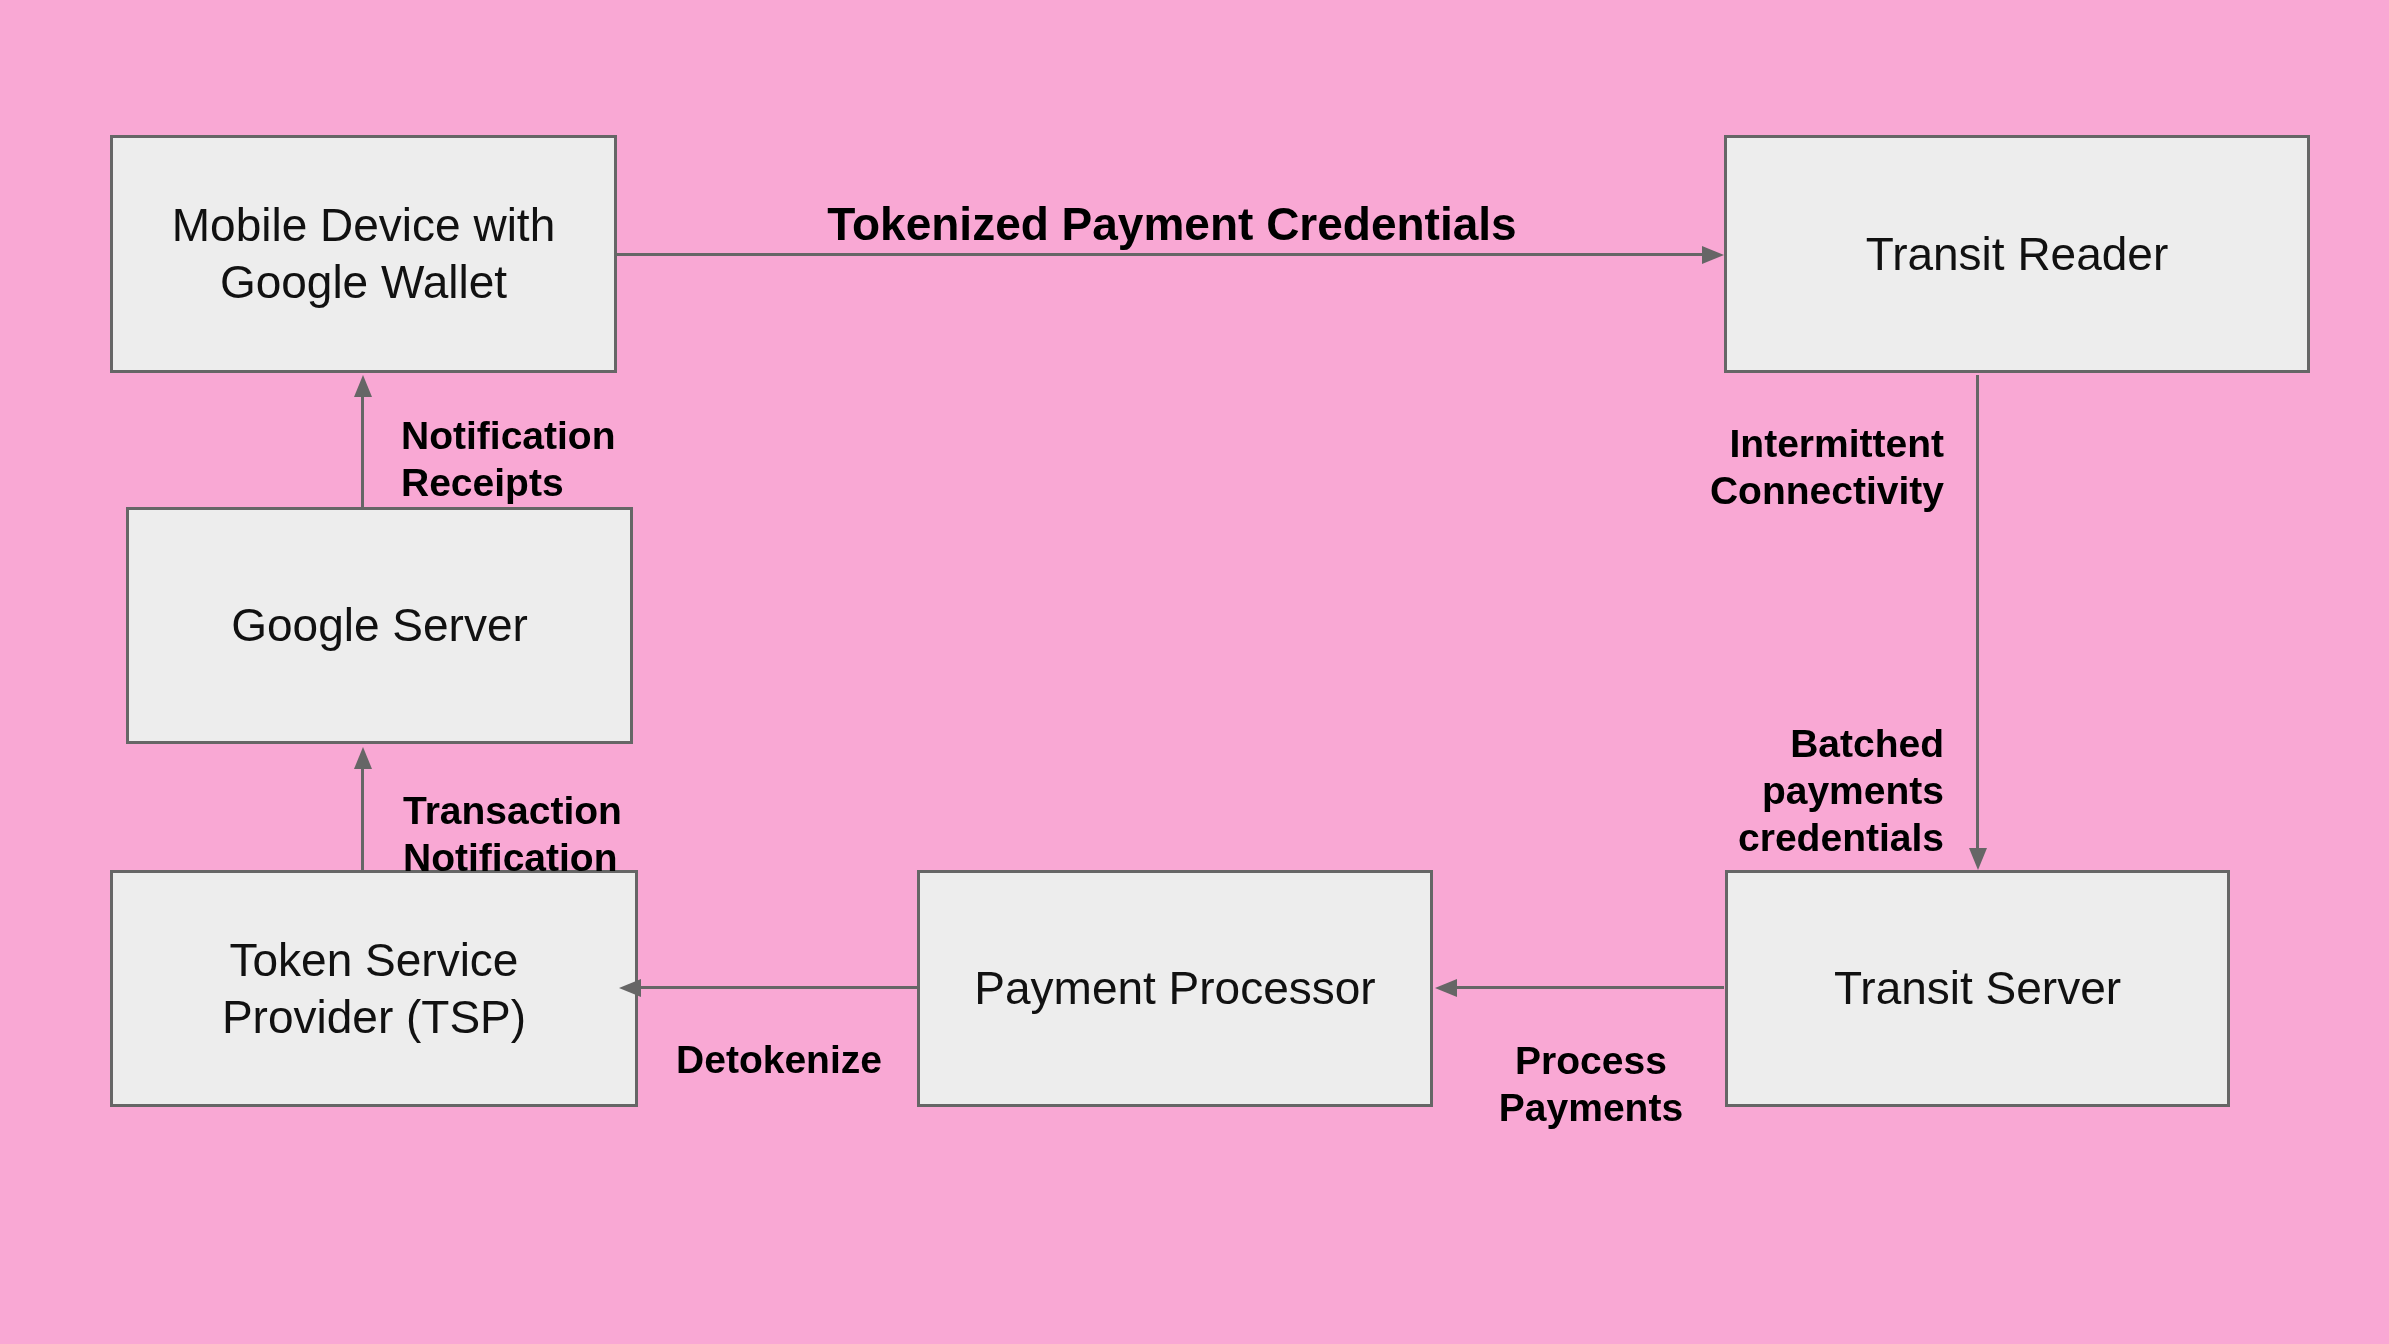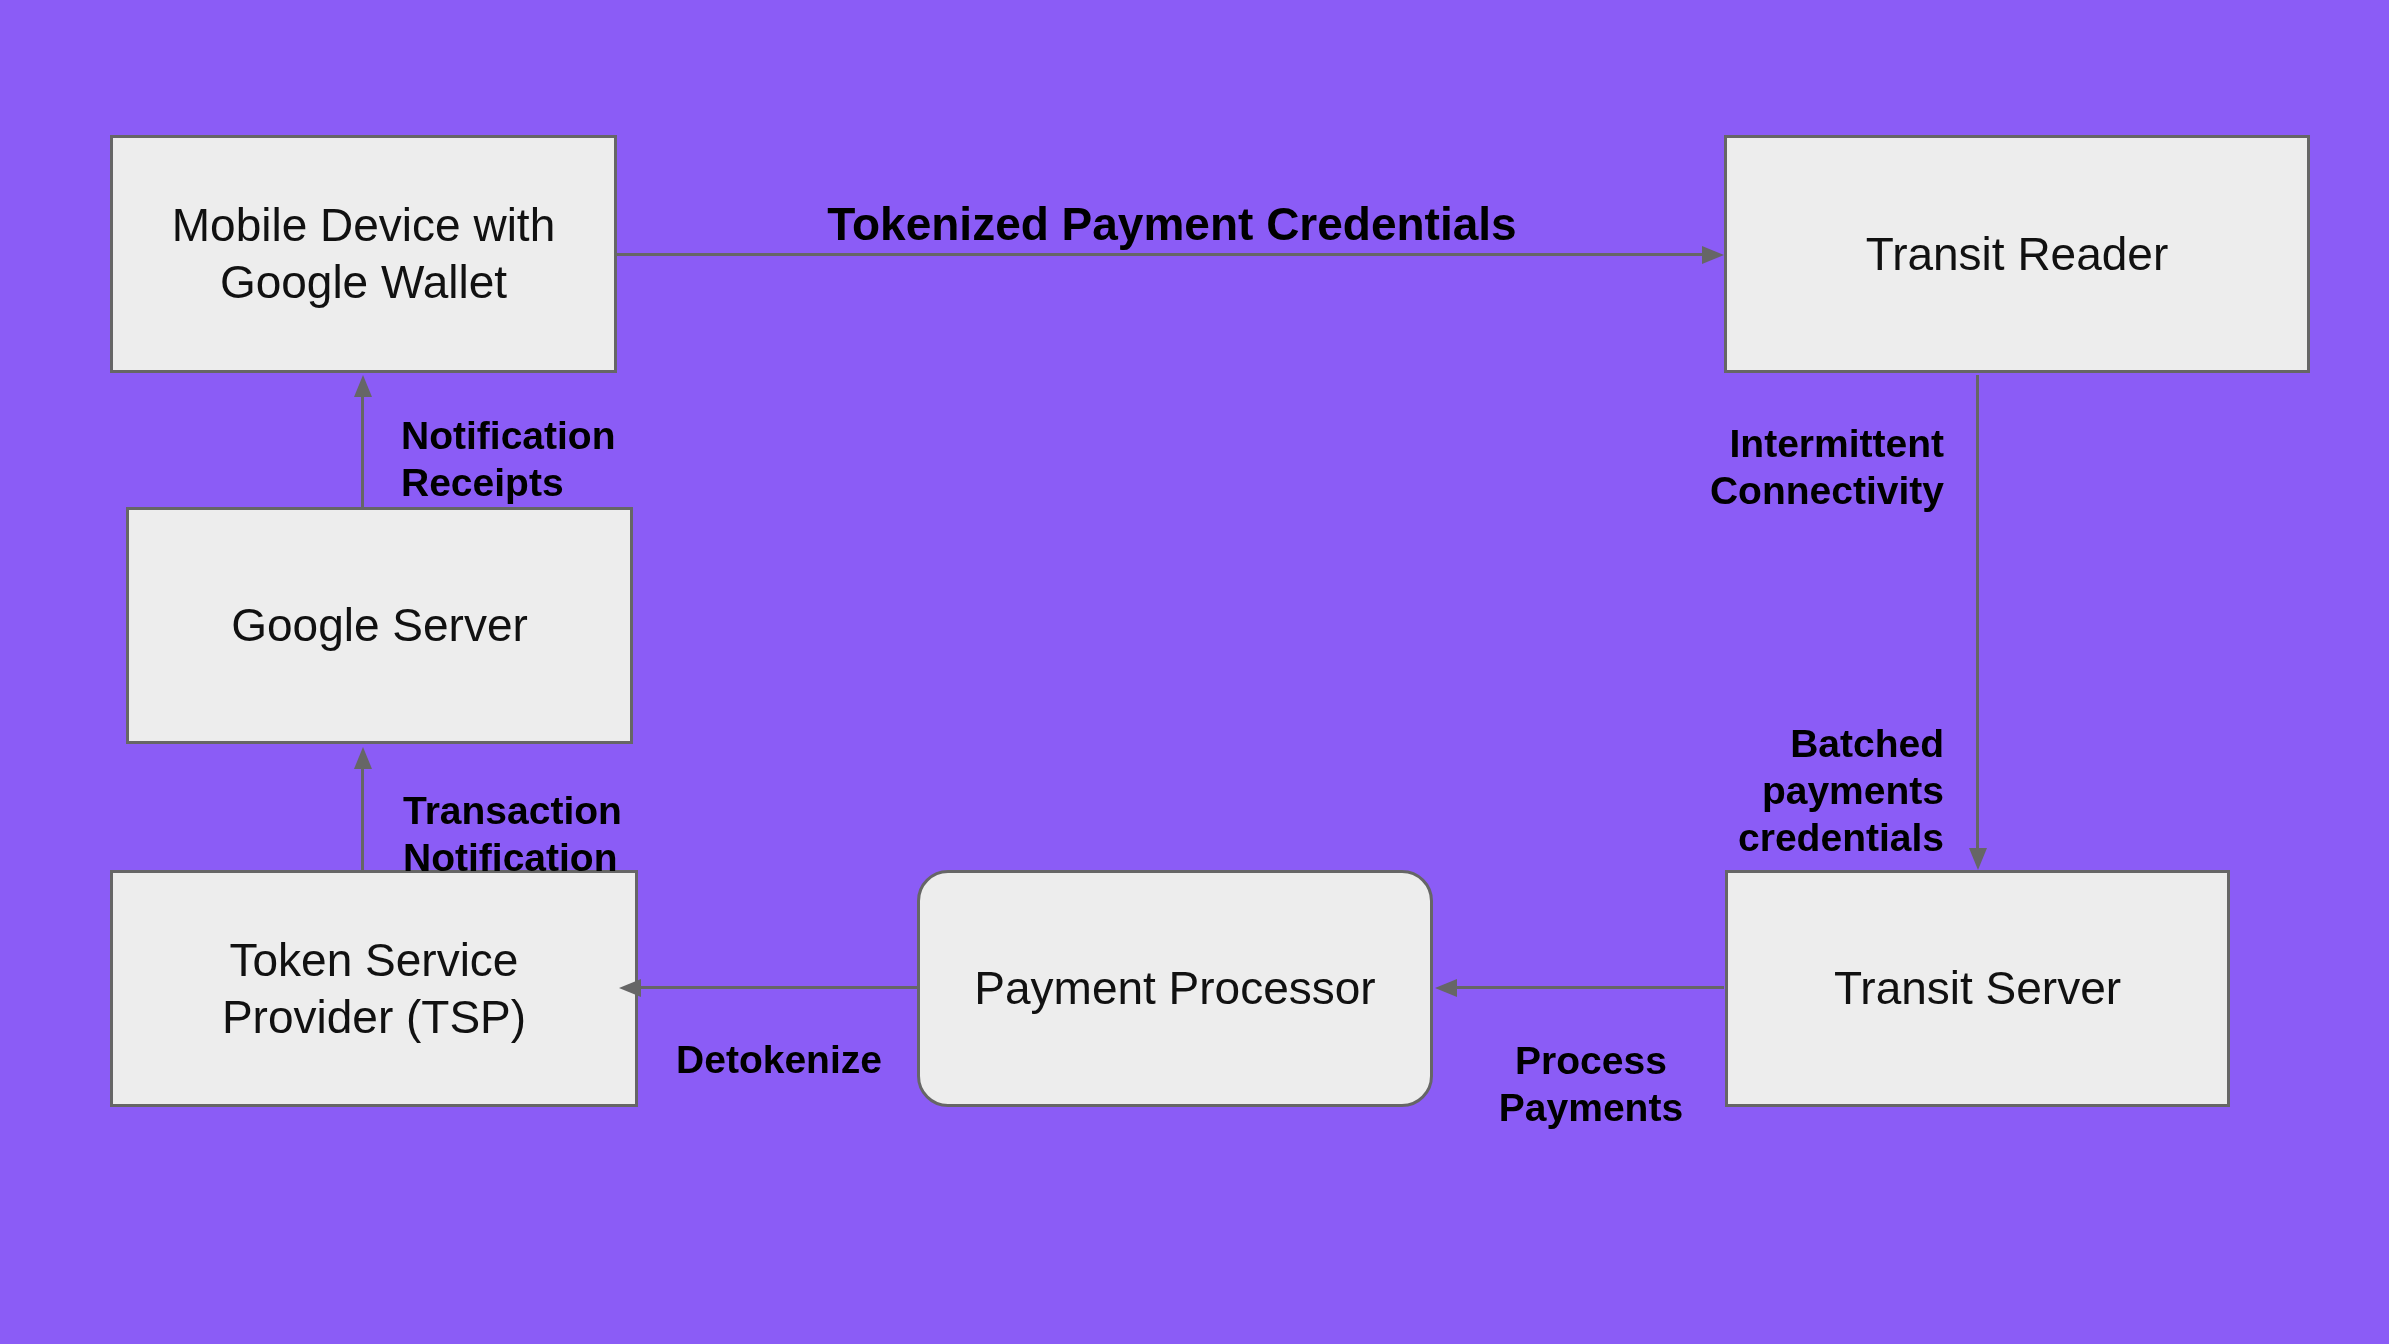--- a/index.html
+++ b/index.html
@@ -4,21 +4,21 @@
 <style>
   html, body {
     margin: 0;
     padding: 0;
     background: #ffffff;
   }
   #canvas {
     position: relative;
     width: 2389px;
     height: 1344px;
-    background: #8b5cf6;
+    background: #f9a8d4;
     font-family: "Liberation Sans", "DejaVu Sans", sans-serif;
     overflow: hidden;
   }
   .node {
     position: absolute;
     box-sizing: border-box;
     background: #ededed;
     border: 3px solid #666666;
     display: flex;
     align-items: center;
@@ -97,21 +97,21 @@
 
   <div class="node" style="left:110px; top:507px; width:507px; height:237px;margin-left:16px;">
     <span>Google Server</span>
   </div>
 
   <div class="node" style="left:110px; top:870px; width:528px; height:237px;">
     <span>Token Service
 Provider (TSP)</span>
   </div>
 
-  <div class="node" style="left:917px; top:870px; width:516px; height:237px;border-radius:31px;">
+  <div class="node" style="left:917px; top:870px; width:516px; height:237px;">
     <span>Payment Processor</span>
   </div>
 
   <div class="node" style="left:1725px; top:870px; width:505px; height:237px;">
     <span>Transit Server</span>
   </div>
 
   <div class="line-h" style="left:617px; top:253px; width:1087px;"></div>
   <div class="head right" style="left:1702px; top:246px;"></div>
   <div class="edge-label main" style="left:620px; top:172px; width:1104px;">Tokenized Payment Credentials</div>

